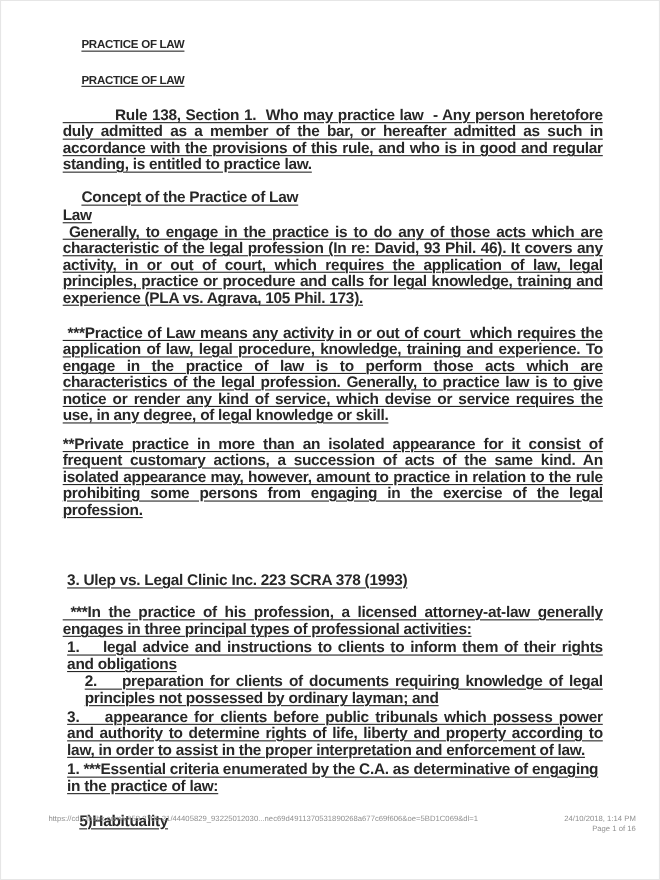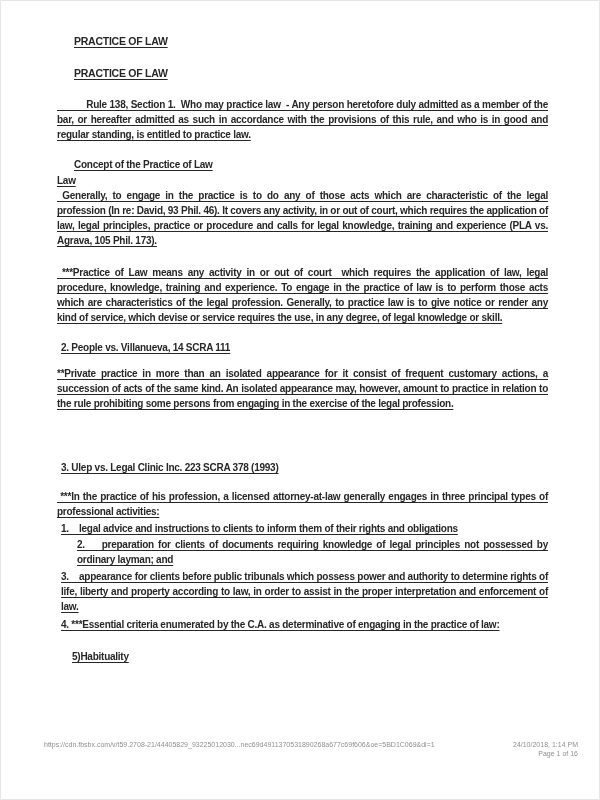--- a/index.html
+++ b/index.html
@@ -12,21 +12,21 @@
   }
   .page {
     position: absolute; inset: 0;
     box-sizing: border-box;
     padding: 34px 52px 0 57px;
     background: #ffffff;
     box-shadow: inset 0 0 0 1px #e6e6e6;
   }
   .t {
     margin: 0;
-    font-size: 10px;
+    font-size: 14px;
     line-height: 15px;
     font-weight: 700;
     letter-spacing: -0.25px;
     color: #272727;
     text-decoration: underline;
     text-decoration-thickness: 1px;
     text-underline-offset: 2px;
   }
   .just { text-align: justify; }
   [data-name="doc-title"]           { font-size: 10.5px; margin-left: 17px; }
@@ -76,36 +76,35 @@
 
   <h2 class="t" data-name="concept-heading">Concept of the Practice of Law</h2>
 
   <h2 class="t" data-name="law-heading">Law</h2>
 
   <p class="t just" data-name="law-paragraph">&nbsp;Generally, to engage in the practice is to do any of those acts which are characteristic of the legal profession (In re: David, 93 Phil. 46). It covers any activity, in or out of court, which requires the application of law, legal principles, practice or procedure and calls for legal knowledge, training and experience (PLA vs. Agrava, 105 Phil. 173).</p>
 
 
   <p class="t just" data-name="case1-paragraph">&nbsp;***Practice of Law means any activity in or out of court&nbsp; which requires the application of law, legal procedure, knowledge, training and experience. To engage in the practice of law is to perform those acts which are characteristics of the legal profession. Generally, to practice law is to give notice or render any kind of service, which devise or service requires the use, in any degree, of legal knowledge or skill.</p>
 
-  <h2 class="t" data-name="case2-heading">2. People vs. Villanueva, 14 SCRA 111</h2>
 
 
   <p class="t just" data-name="case2-paragraph-2">**Private practice in more than an isolated appearance for it consist of frequent customary actions, a succession of acts of the same kind. An isolated appearance may, however, amount to practice in relation to the rule prohibiting some persons from engaging in the exercise of the legal profession.</p>
 
   <h2 class="t" data-name="case3-heading">3. Ulep vs. Legal Clinic Inc. 223 SCRA 378 (1993)</h2>
 
   <p class="t just" data-name="case3-intro">&nbsp;***In the practice of his profession, a licensed attorney-at-law generally engages in three principal types of professional activities:</p>
 
   <p class="t just" data-name="case3-item-1">1.&nbsp;&nbsp;&nbsp; legal advice and instructions to clients to inform them of their rights and obligations</p>
 
   <p class="t just" data-name="case3-item-2">2.&nbsp;&nbsp;&nbsp; preparation for clients of documents requiring knowledge of legal principles not possessed by ordinary layman; and</p>
 
   <p class="t just" data-name="case3-item-3">3.&nbsp;&nbsp;&nbsp; appearance for clients before public tribunals which possess power and authority to determine rights of life, liberty and property according to law, in order to assist in the proper interpretation and enforcement of law.</p>
 
-  <h2 class="t" data-name="essential-heading">4. ***Essential criteria enumerated by the C.A. as determinative of engaging in the practice of law:</h2>
+  <h2 class="t" data-name="essential-heading">1. ***Essential criteria enumerated by the C.A. as determinative of engaging in the practice of law:</h2>
 
   <h2 class="t" data-name="habituality-heading">5)Habituality</h2>
 
   <div class="footer" data-name="page-footer">
     <span class="url" data-name="footer-source-url">https://cdn.fbsbx.com/v/t59.2708-21/44405829_93225012030...nec69d4911370531890268a677c69f606&amp;oe=5BD1C069&amp;dl=1</span>
     <span class="right" data-name="footer-meta">
       <span data-name="footer-datetime">24/10/2018, 1:14 PM</span><br>
       <span data-name="footer-page-number">Page 1 of 16</span>
     </span>
   </div>

